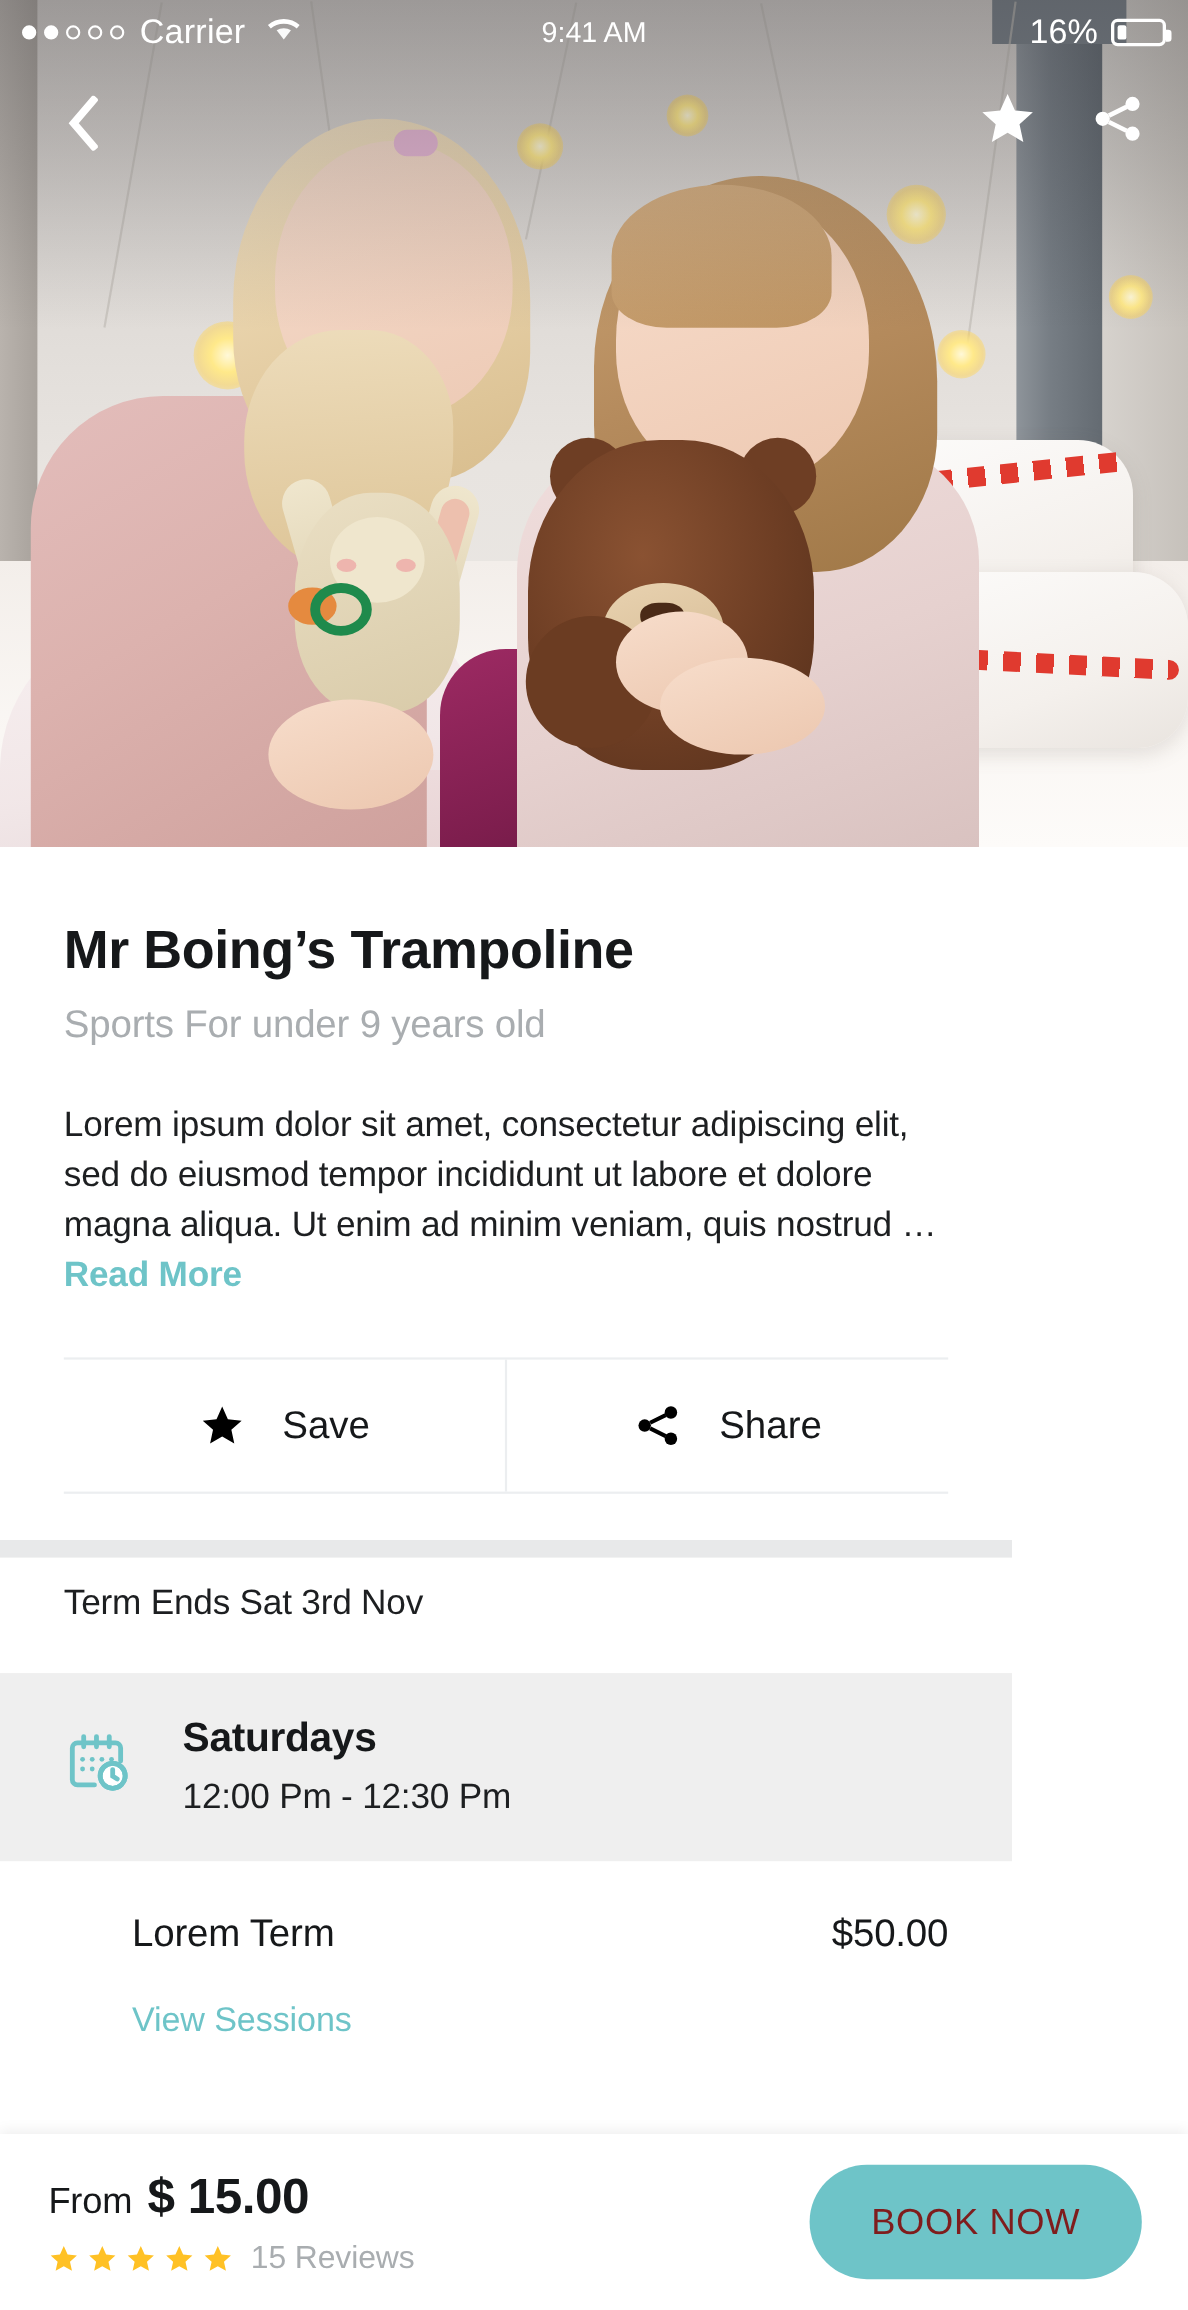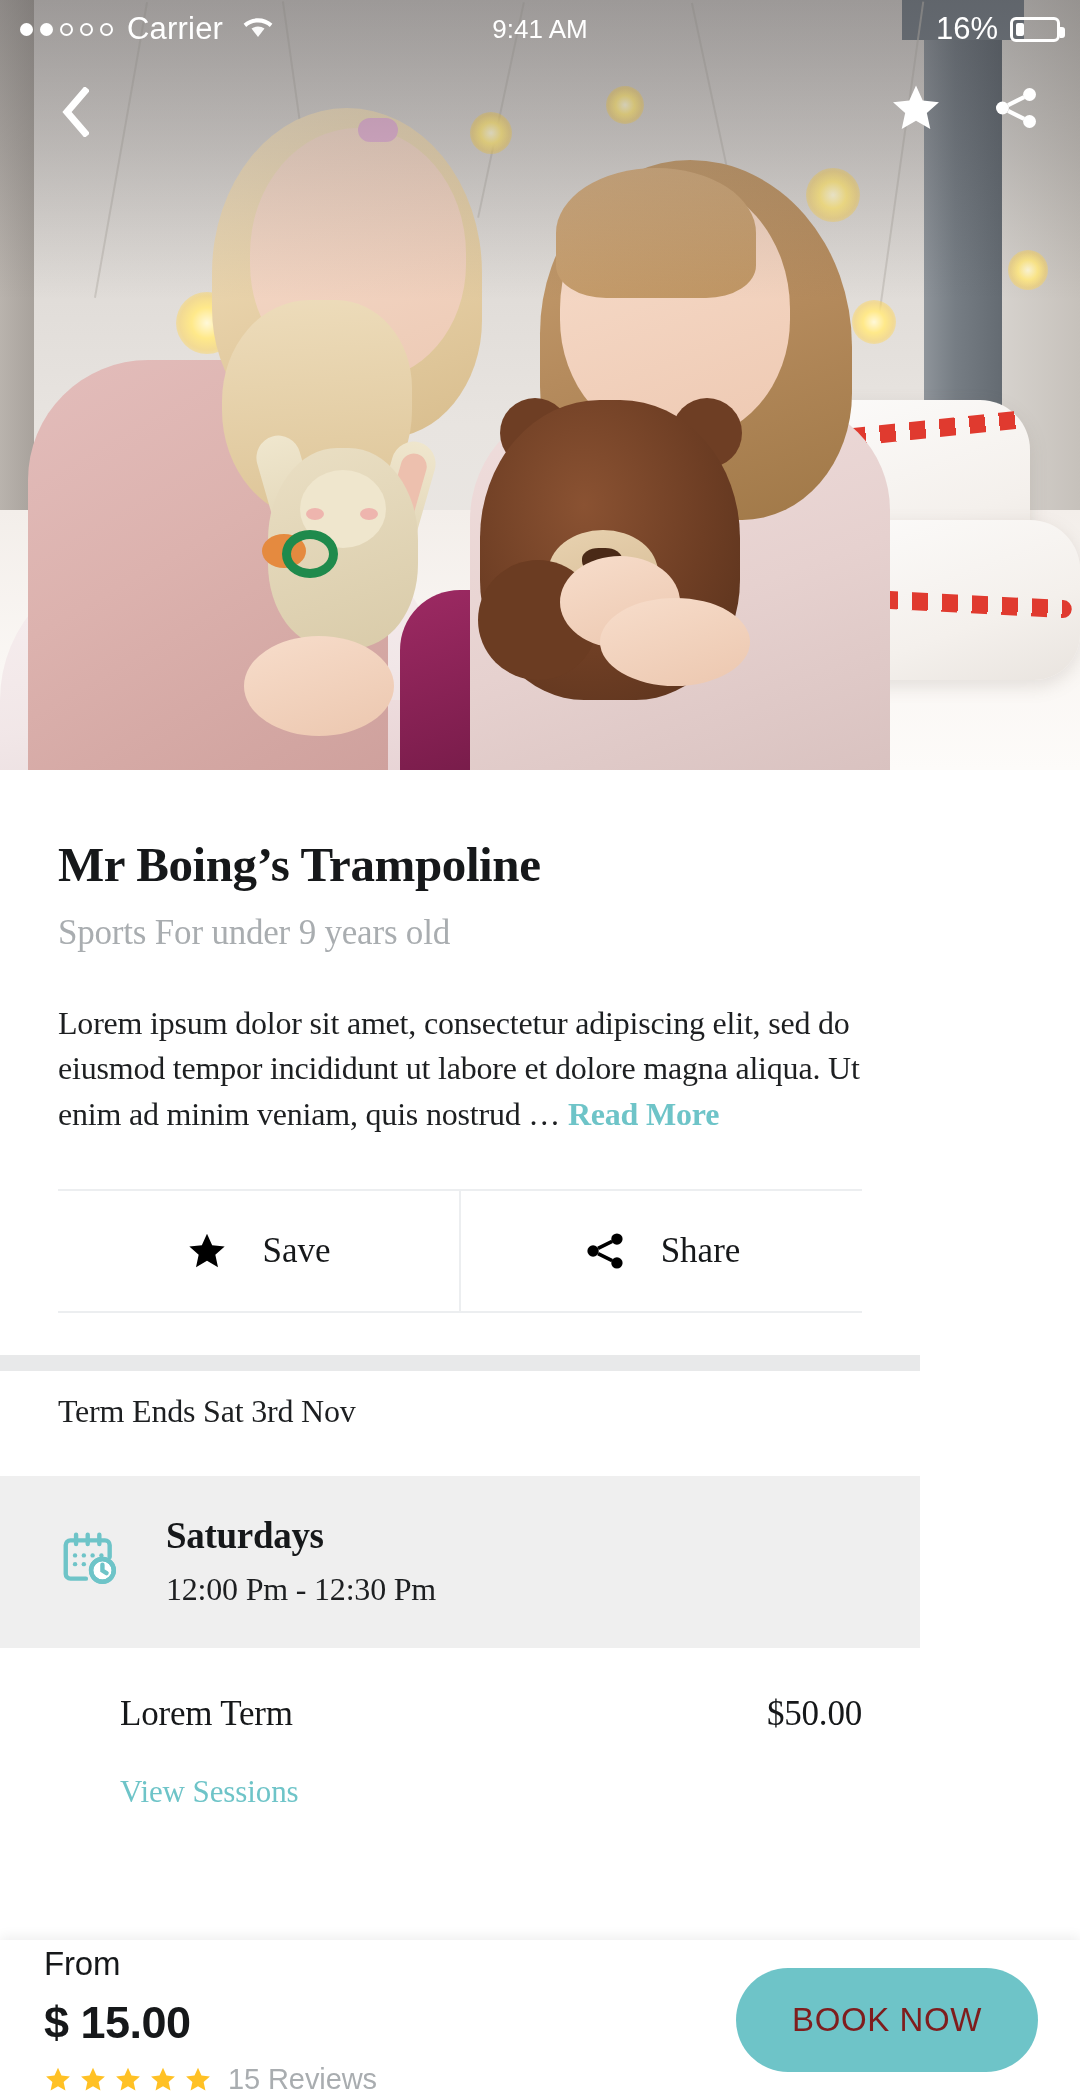--- a/index.html
+++ b/index.html
@@ -214,21 +214,21 @@
   .back-btn{
     position:absolute; left:44px; top:10px; width:60px; height:60px;
     display:flex; align-items:center; justify-content:center; cursor:pointer;
   }
   .hero-actions{
     position:absolute; right:36px; top:8px; display:flex; align-items:center; gap:44px;
   }
   .hero-ic{ width:56px; height:56px; display:flex; align-items:center; justify-content:center; cursor:pointer; }
 
   
-  .content{ position:absolute; left:0; top:770px; width:920px; background:#fff;font-family:Liberation Serif, serif; }
+  .content{ position:absolute; left:0; top:770px; width:920px; background:#fff; }
   .pad{ padding:0 58px; }
   .title{
     font-size:49px; font-weight:700; color:#16181a; letter-spacing:-.4px;
     padding-top:66px;
   }
   .subtitle{
     font-size:35px; color:#a9adb0; margin-top:20px; letter-spacing:-.2px;
   }
   .desc{
     font-size:32px; line-height:1.42; color:#1d1f21; margin-top:48px; letter-spacing:-.2px;
@@ -269,21 +269,21 @@
     padding:30px 58px 0 120px; font-size:31px; color:#6ec4c8; font-weight:500; cursor:pointer; letter-spacing:-.1px;
   }
 
   
   .bottombar{
     position:absolute; left:0; bottom:0; width:1080px; height:160px;
     background:#fff; box-shadow:0 -3px 12px rgba(0,0,0,.07);
     display:flex; align-items:center; justify-content:space-between;
     padding:0 42px 0 44px; z-index:20;
   }
-  .price-line{ display:flex; align-items:baseline; gap:14px;flex-direction:column; }
+  .price-line{ display:flex; align-items:baseline; gap:14px; }
   .from{ font-size:33px; color:#16181a; letter-spacing:-.2px; }
   .price{ font-size:45px; font-weight:700; color:#16181a; letter-spacing:-.5px; }
   .rating{ display:flex; align-items:center; gap:16px; margin-top:14px; }
   .stars{ display:flex; gap:7px; }
   .reviews{ font-size:29px; color:#a9adb0; letter-spacing:-.1px; }
   .book{
     background:#6ec4c8; color:#7f1d1d; border:none; border-radius:60px;
     padding:0 56px; height:104px; font-size:33px; letter-spacing:.6px;
     font-family:"Liberation Sans", sans-serif; cursor:pointer;
   }

